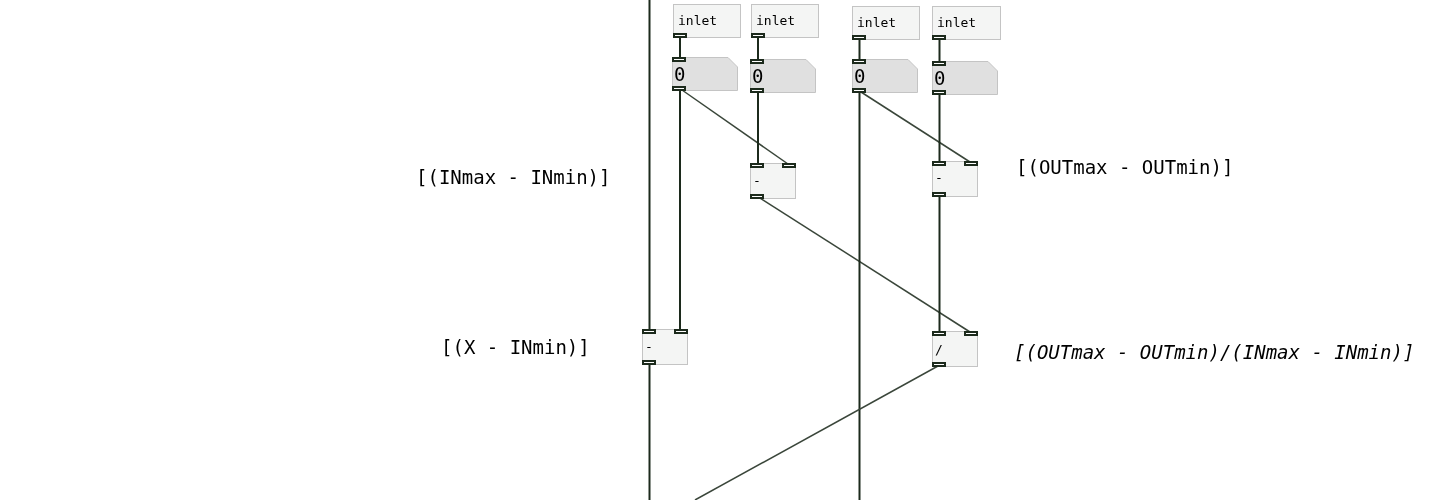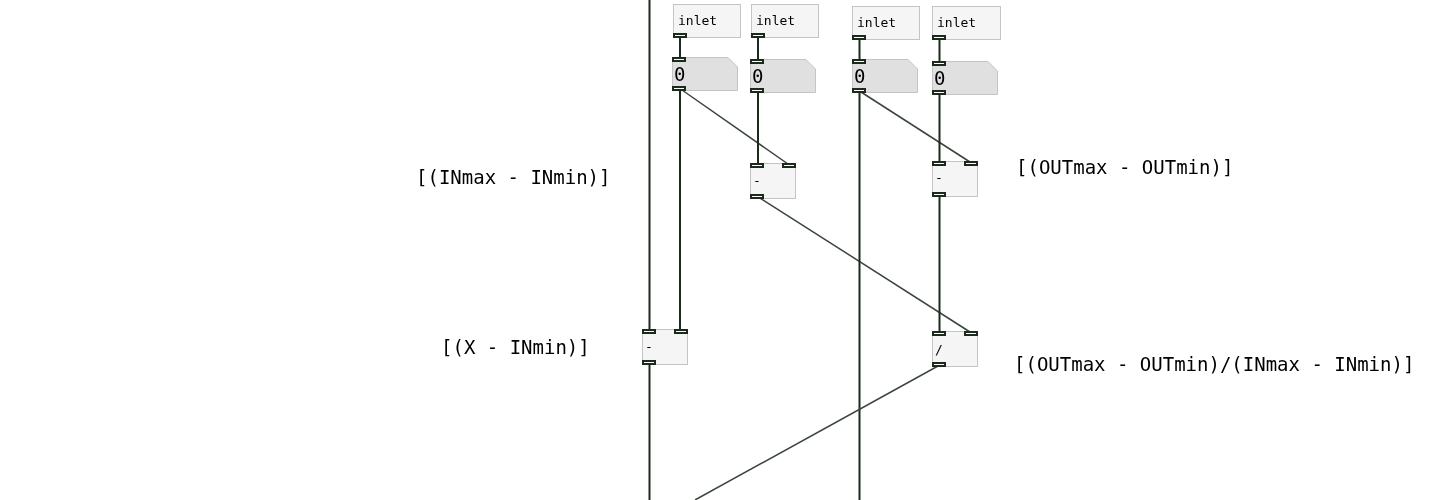--- a/index.html
+++ b/index.html
@@ -107,13 +107,13 @@
 <div class="obj" style="left:932px;top:331px;width:46px;height:36px;">
   <span class="txt" style="left:2px;top:7px;">/</span>
   <div class="port" style="left:-1px;top:-1px;"></div>
   <div class="port" style="right:-1px;top:-1px;"></div>
   <div class="port" style="left:-1px;bottom:-1px;"></div>
 </div>
 
 <div class="cmt" style="left:416px;top:166px;">[(INmax - INmin)]</div>
 <div class="cmt" style="left:1016px;top:156px;">[(OUTmax - OUTmin)]</div>
 <div class="cmt" style="left:441px;top:336px;">[(X - INmin)]</div>
-<div class="cmt" style="left:1014px;top:353px;">[(OUTmax - OUTmin)/(INmax - INmin)]</div>
+<div class="cmt" style="left:1014px;top:341px;font-style:italic;">[(OUTmax - OUTmin)/(INmax - INmin)]</div>
 
 </body></html>

